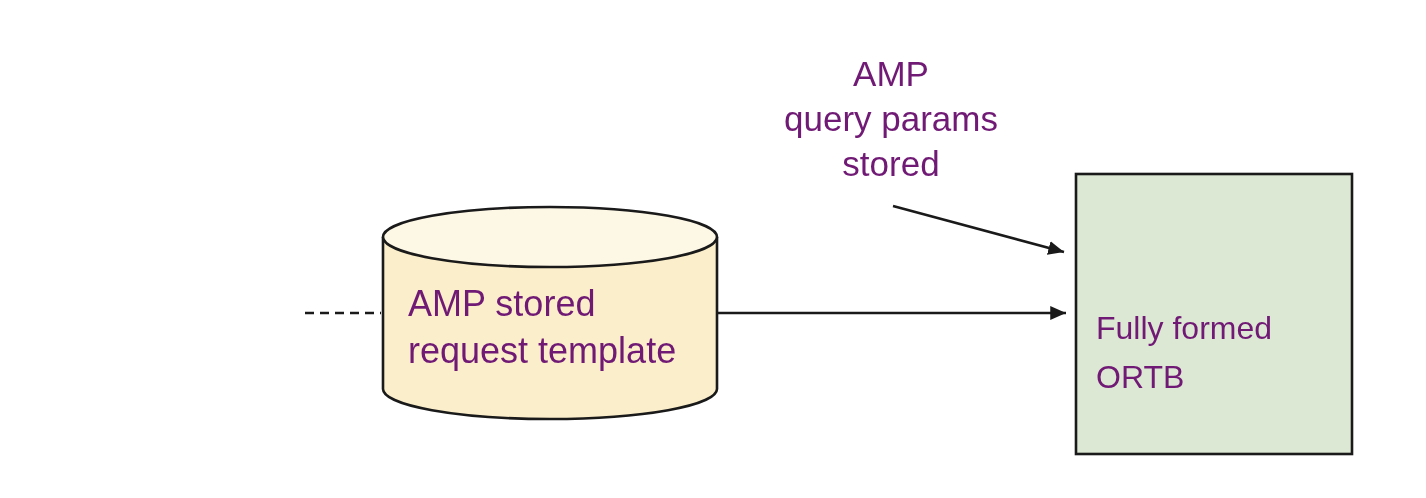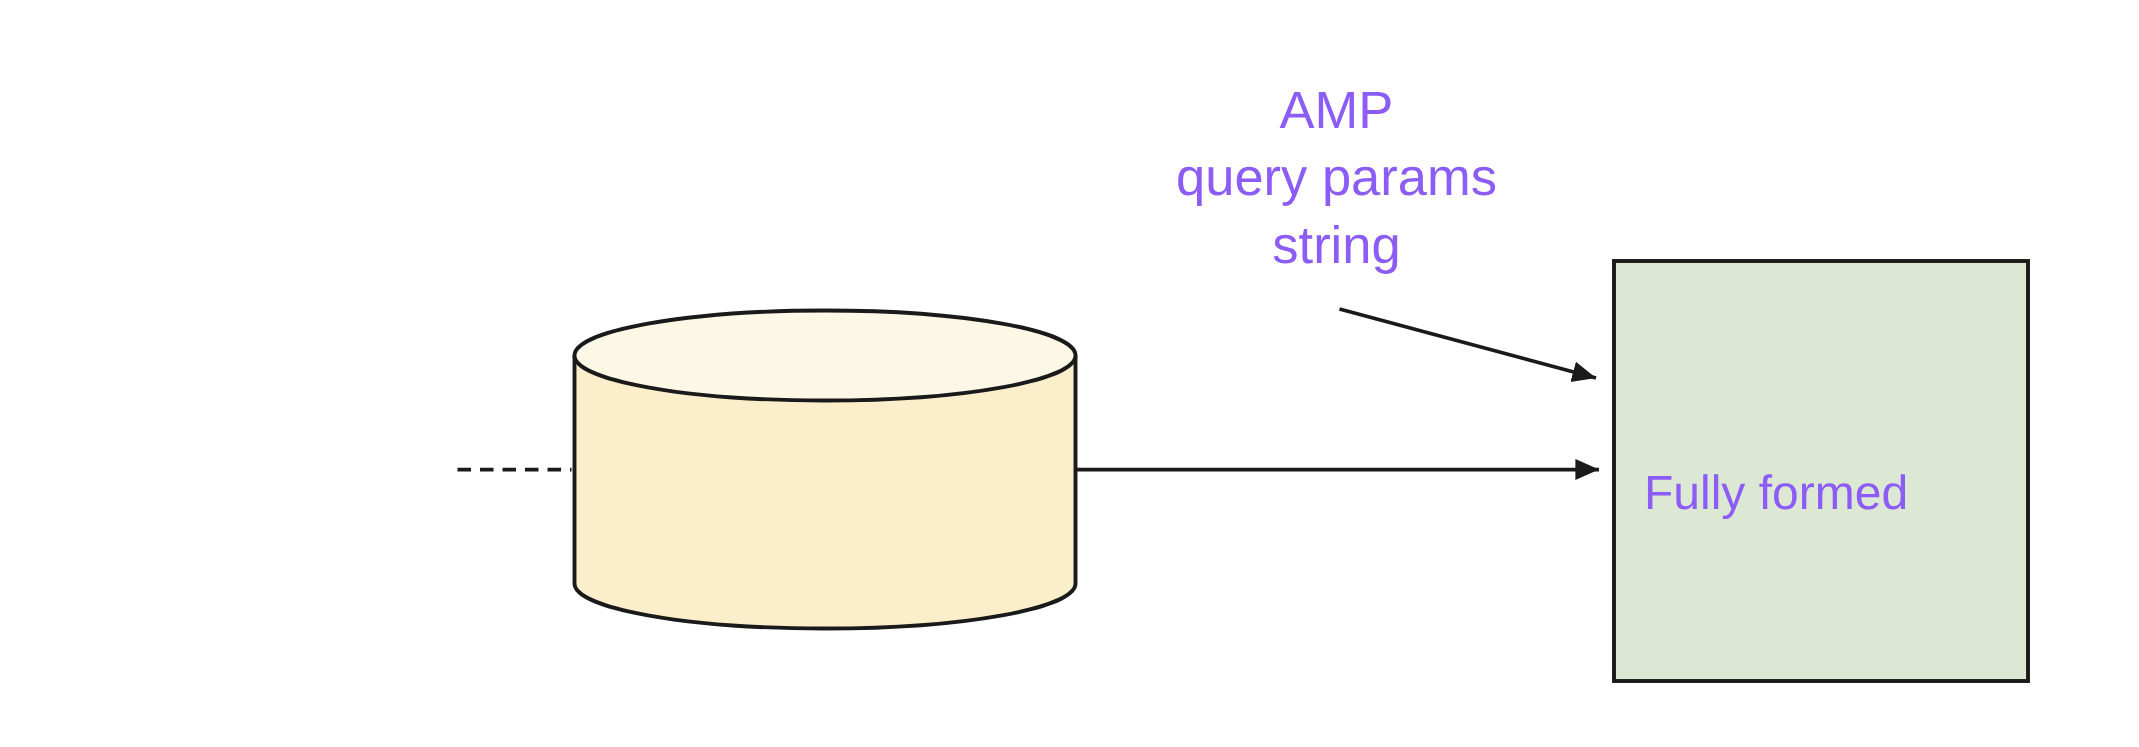--- a/index.html
+++ b/index.html
@@ -31,21 +31,21 @@
   }
   .connector.dashed {
     stroke-dasharray: 9 6;
   }
   .arrowhead-fill {
     fill: #1a1a1a;
   }
   .label {
     position: absolute;
     white-space: nowrap;
-    color: #8b5cf6;
+    color: #701a75;
   }
   .label-tag-id {
     left: 52px;
     top: 288px;
     font-size: 40px;
     line-height: 44px;
   }
   .label-query-params {
     left: 766px;
     top: 51px;
@@ -94,21 +94,26 @@
 
     <path d="M 893 206 L 1064 252" class="connector" marker-end="url(#arrow)"></path>
 
     <rect x="1076" y="174" width="276" height="280" class="outline" stroke-width="3" fill="#dde8d4"></rect>
   </svg>
 
 
   <div class="label label-query-params">
     <span class="line">AMP</span>
     <span class="line">query params</span>
-    <span class="line">string</span>
+    <span class="line">stored</span>
   </div>
 
+  <div class="label label-cylinder">
+    <span class="line">AMP stored</span>
+    <span class="line">request template</span>
+  </div>
 
   <div class="label label-box">
     <span class="line">Fully formed</span>
+    <span class="line">ORTB</span>
   </div>
 
 </div>
 
 </body></html>

